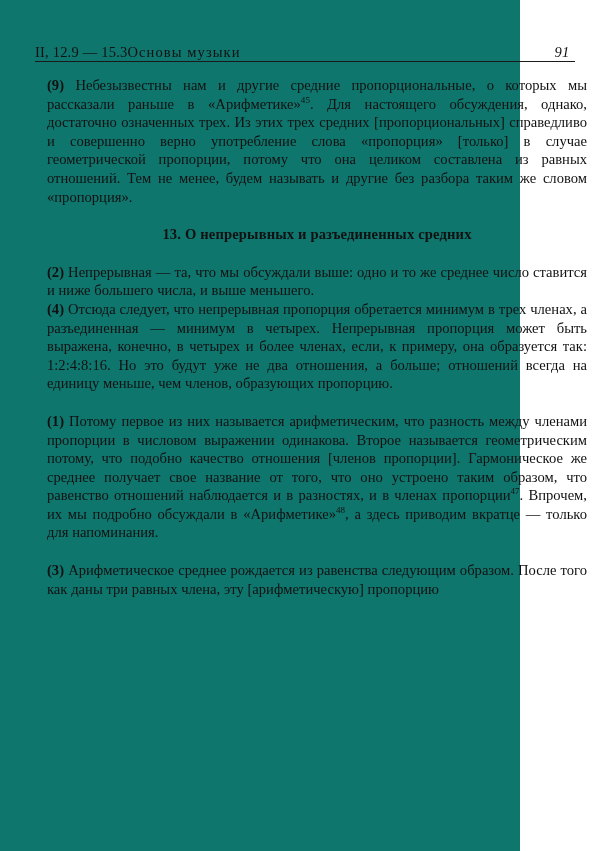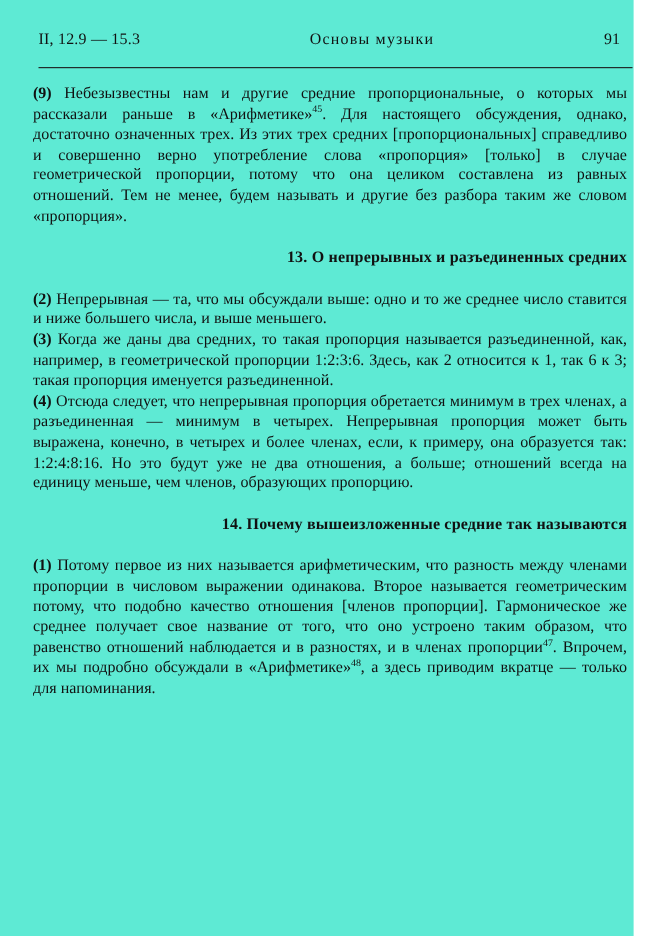--- a/index.html
+++ b/index.html
@@ -10,26 +10,26 @@
   }
   body {
     width: 600px;
     height: 851px;
     font-family: "Liberation Serif", "DejaVu Serif", serif;
     color: #111111;
     position: relative;
     overflow: hidden;
   }
   .page {
-    width: 576px;
+    width: 520px;
     height: 851px;
     box-sizing: border-box;
     padding: 0;
     position: relative;
-    background: #5eead4;
+    background: #0f766e;
   }
 
   
   .running-head {
     position: absolute;
     top: 28px;
     left: 35px;
     width: 540px;
     height: 22px;
     display: flex;
@@ -37,44 +37,46 @@
     justify-content: space-between;
     font-size: 14.5px;
     letter-spacing: 0.2px;
   }
   .rh-left {
     white-space: nowrap;
     flex: 0 0 auto;
   }
   .rh-center {
     flex: 1 1 auto;
-    text-align: center;
+    text-align: left;
     white-space: nowrap;
     letter-spacing: 1.1px;
+    margin-top: 16px;
   }
   .rh-right {
     flex: 0 0 auto;
     white-space: nowrap;
-    text-align: left;
+    text-align: center;
     min-width: 26px;
+    font-style: italic;
   }
   .head-rule {
     position: absolute;
     top: 61px;
     left: 35px;
     width: 540px;
     height: 0;
     border-top: 1.4px solid #1a1a1a;
   }
 
   
   .body-col {
     position: absolute;
     top: 76px;
-    left: 30px;
+    left: 47px;
     width: 540px;
   }
 
   p.para {
     margin: 0;
     font-size: 14.6px;
     line-height: 18.6px;
     text-align: justify;
     text-justify: inter-word;
     -webkit-hyphens: none;
@@ -90,21 +92,21 @@
   }
   .gap-after-block {
     margin-bottom: 19px !important;
   }
 
   h2.section-head {
     margin: 0;
     font-size: 14.6px;
     line-height: 18.6px;
     font-weight: bold;
-    text-align: right;
+    text-align: center;
     letter-spacing: 0.15px;
   }
   .head-space-after  { margin-bottom: 19px !important; }
 
   .num {
     font-weight: bold;
   }
   sup.fn {
     font-size: 0.62em;
     vertical-align: super;
@@ -127,26 +129,25 @@
 
   <div class="body-col">
 
     <p class="para gap-after-block"><span class="num">(9)</span><span> Небезызвестны нам и другие средние пропорциональные, о которых мы рассказали раньше в «Арифметике»</span><sup class="fn">45</sup><span>. Для настоящего обсуждения, однако, достаточно означенных трех. Из этих трех средних [пропорциональных] справедливо и совершенно верно употребление слова «пропорция» [только] в случае геометрической пропорции, потому что она целиком составлена из равных отношений. Тем не менее, будем называть и другие без разбора таким же словом «пропорция».</span></p>
 
     <h2 class="section-head head-space-after">13. О непрерывных и разъединенных средних</h2>
 
 
     <p class="para"><span class="num">(2)</span><span> Непрерывная — та, что мы обсуждали выше: одно и то же среднее число ставится и ниже большего числа, и выше меньшего.</span></p>
 
-    <p class="para"><span class="num">(3)</span><span> Когда же даны два средних, то такая пропорция называется разъединенной, как, например, в геометрической пропорции 1:2:3:6. Здесь, как 2 относится к 1, так 6 к 3; такая пропорция именуется разъединенной.</span></p>
 
     <p class="para gap-after-block"><span class="num">(4)</span><span> Отсюда следует, что непрерывная пропорция обретается минимум в трех членах, а разъединенная — минимум в четырех. Непрерывная пропорция может быть выражена, конечно, в четырех и более членах, если, к примеру, она образуется так: 1:2:4:8:16. Но это будут уже не два отношения, а больше; отношений всегда на единицу меньше, чем членов, образующих пропорцию.</span></p>
 
-    <h2 class="section-head head-space-after">14. Почему вышеизложенные средние так называются</h2>
 
     <p class="para gap-after-block"><span class="num">(1)</span><span> Потому первое из них называется арифметическим, что разность между членами пропорции в числовом выражении одинакова. Второе называется геометрическим потому, что подобно качество отношения [членов пропорции]. Гармоническое же среднее получает свое название от того, что оно устроено таким образом, что равенство отношений наблюдается и в разностях, и в членах пропорции</span><sup class="fn">47</sup><span>. Впрочем, их мы подробно обсуждали в «Арифметике»</span><sup class="fn">48</sup><span>, а здесь приводим вкратце — только для напоминания.</span></p>
 
 
 
 
+    <p class="para"><span class="num">(3)</span><span> Арифметическое среднее рождается из равенства следующим образом. После того как даны три равных члена, эту [арифметическую] пропорцию</span></p>
 
   </div>
 </div>
 
 </body></html>

